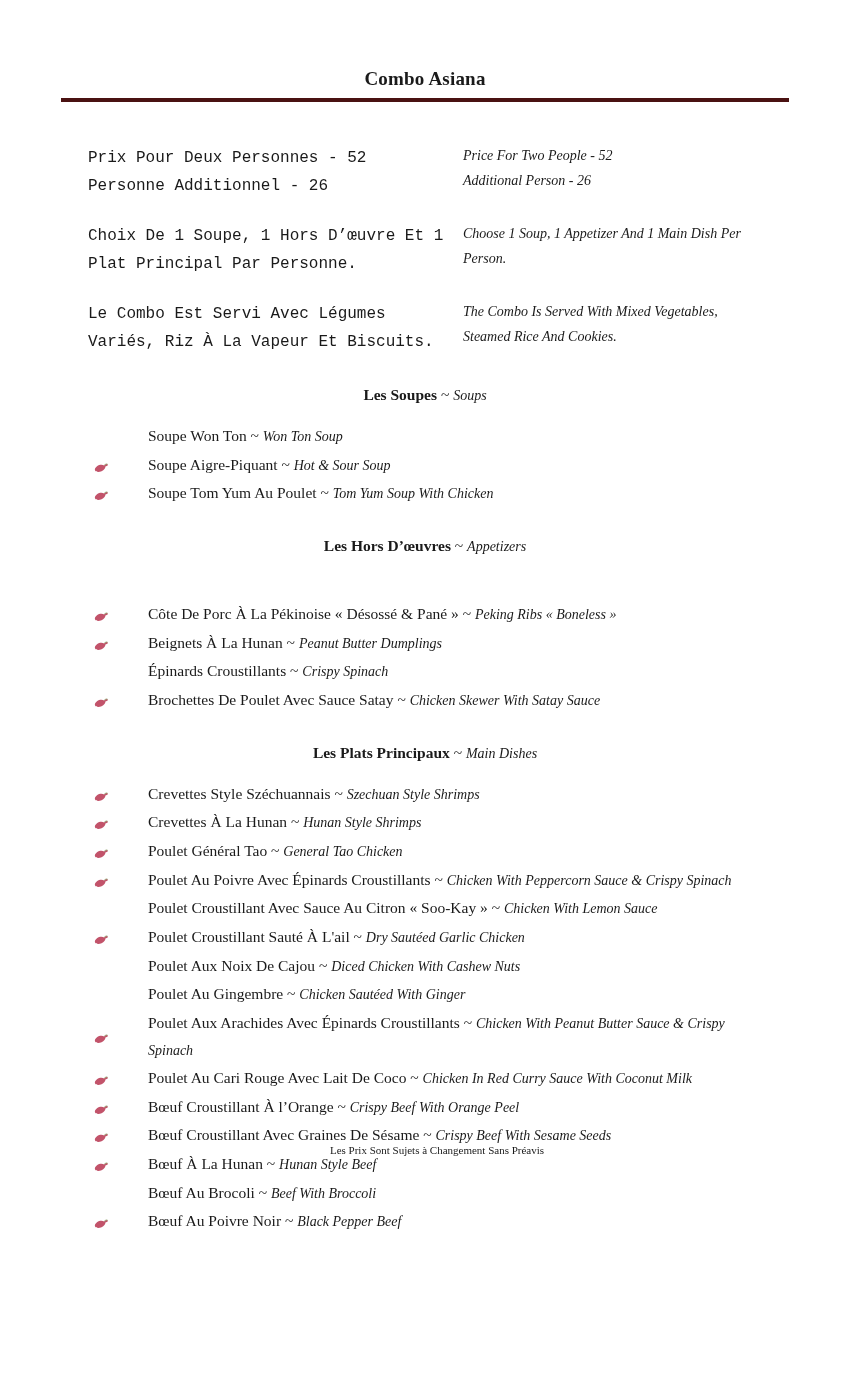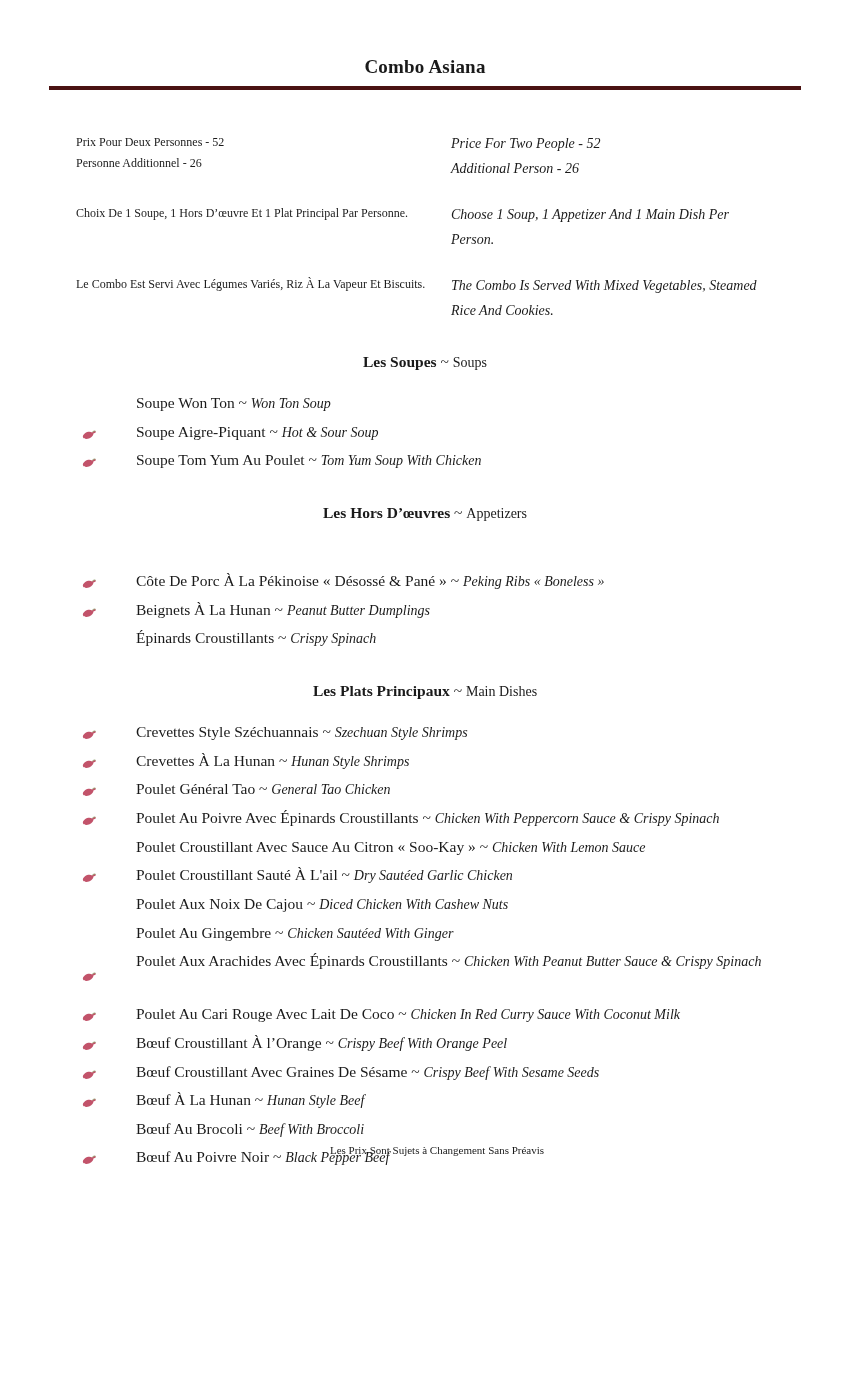--- a/index.html
+++ b/index.html
@@ -13,21 +13,21 @@
     font-family: "Liberation Serif", "DejaVu Serif", serif;
     color: #1a1a1a;
     position: relative;
     overflow: hidden;
   }
   .page {
     width: 850px;
     height: 1208px;
     position: relative;
     box-sizing: border-box;
-    padding: 4px;
+    padding: 16px;
   }
   .title {
     text-align: center;
     font-size: 19px;
     font-weight: bold;
     letter-spacing: 0.2px;
     margin: 0;
     padding-top: 52px;
     font-family: "Liberation Serif", "DejaVu Serif", serif;
   }
@@ -39,24 +39,25 @@
   .intro {
     margin: 42px 0 0 0;
     padding: 0 72px 0 72px;
   }
   .intro-row {
     display: flex;
     margin-bottom: 22px;
   }
   .intro-fr {
     width: 375px;
-    font-size: 12px;
+    font-size: 16px;
     line-height: 1.75;
     padding-right: 10px;
     box-sizing: border-box;
+    font-family: Liberation Mono, monospace;
   }
   .intro-en {
     flex: 1;
     font-size: 14px;
     font-style: italic;
     line-height: 1.75;
     box-sizing: border-box;
   }
   .section {
     margin-top: 30px;
@@ -67,20 +68,21 @@
     margin-bottom: 18px;
   }
   .section-head .fr {
     font-weight: bold;
     margin-top: 28px;
   }
   .section-head .tilde {
     font-weight: normal;
   }
   .section-head .en {
+    font-style: italic;
     font-size: 14px;
   }
   .items {
     padding: 0 72px 0 72px;
   }
   .item {
     display: flex;
     align-items: flex-start;
     min-height: 26px;
     margin-bottom: 1px;
@@ -208,20 +210,31 @@
                   <path d="M10.2 2.4 C11 1.6 12 0.6 13.5 1.2" stroke="#8aa06a" stroke-width="0.9" fill="none"></path>
                 </svg>
               </span>
             </div>
             <div class="item-text"><span>Beignets À La Hunan</span><span class="sep"> ~ </span><span class="en">Peanut Butter Dumplings</span></div>
           </div>
           <div class="item">
             <div class="bullet"></div>
             <div class="item-text"><span>Épinards Croustillants</span><span class="sep"> ~ </span><span class="en">Crispy Spinach</span></div>
           </div>
+          <div class="item">
+            <div class="bullet">
+              <span class="chili">
+                <svg width="15" height="10" viewBox="0 0 15 10">
+                  <path d="M13.5 1.2 C12 0.6 11 1.6 10.2 2.4 C8.2 1.4 5.2 1.6 3 3.2 C1 4.6 0.4 6.6 1.2 7.8 C2.2 9.2 5 9.4 7.6 8.2 C10 7.1 11.6 5.2 11.4 3.6 C12.2 3.2 13.4 2.6 14 2.2 Z" fill="#c2536a"></path>
+                  <path d="M10.2 2.4 C11 1.6 12 0.6 13.5 1.2" stroke="#8aa06a" stroke-width="0.9" fill="none"></path>
+                </svg>
+              </span>
+            </div>
+            <div class="item-text"><span>Brochettes De Poulet Avec Sauce Satay</span><span class="sep"> ~ </span><span class="en">Chicken Skewer With Satay Sauce</span></div>
+          </div>
         </div>
       </div>
       <div class="section">
         <div class="section-head"><span class="fr">Les Plats Principaux</span><span class="tilde"> ~ </span><span class="en">Main Dishes</span></div>
         <div class="items">
           <div class="item">
             <div class="bullet">
               <span class="chili">
                 <svg width="15" height="10" viewBox="0 0 15 10">
                   <path d="M13.5 1.2 C12 0.6 11 1.6 10.2 2.4 C8.2 1.4 5.2 1.6 3 3.2 C1 4.6 0.4 6.6 1.2 7.8 C2.2 9.2 5 9.4 7.6 8.2 C10 7.1 11.6 5.2 11.4 3.6 C12.2 3.2 13.4 2.6 14 2.2 Z" fill="#c2536a"></path>

